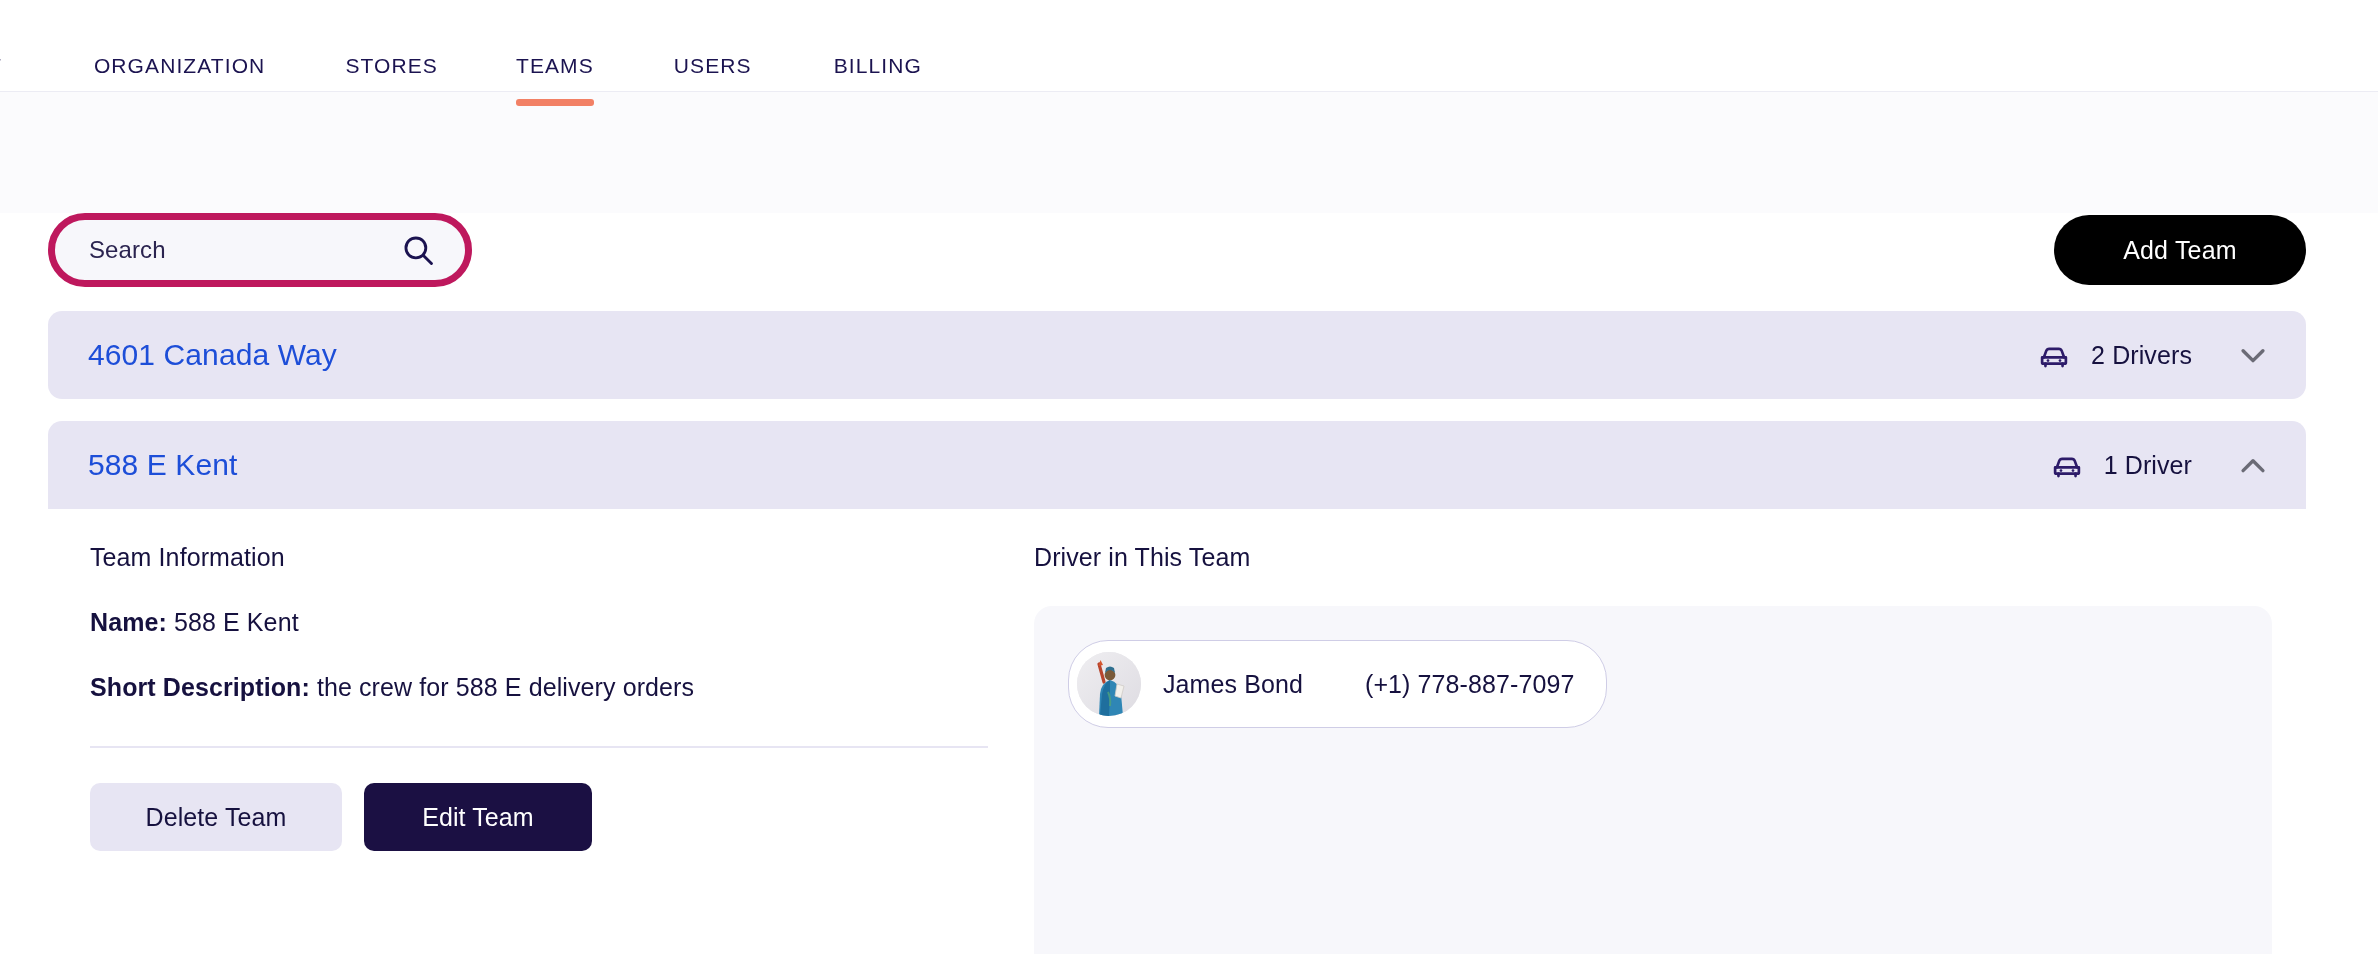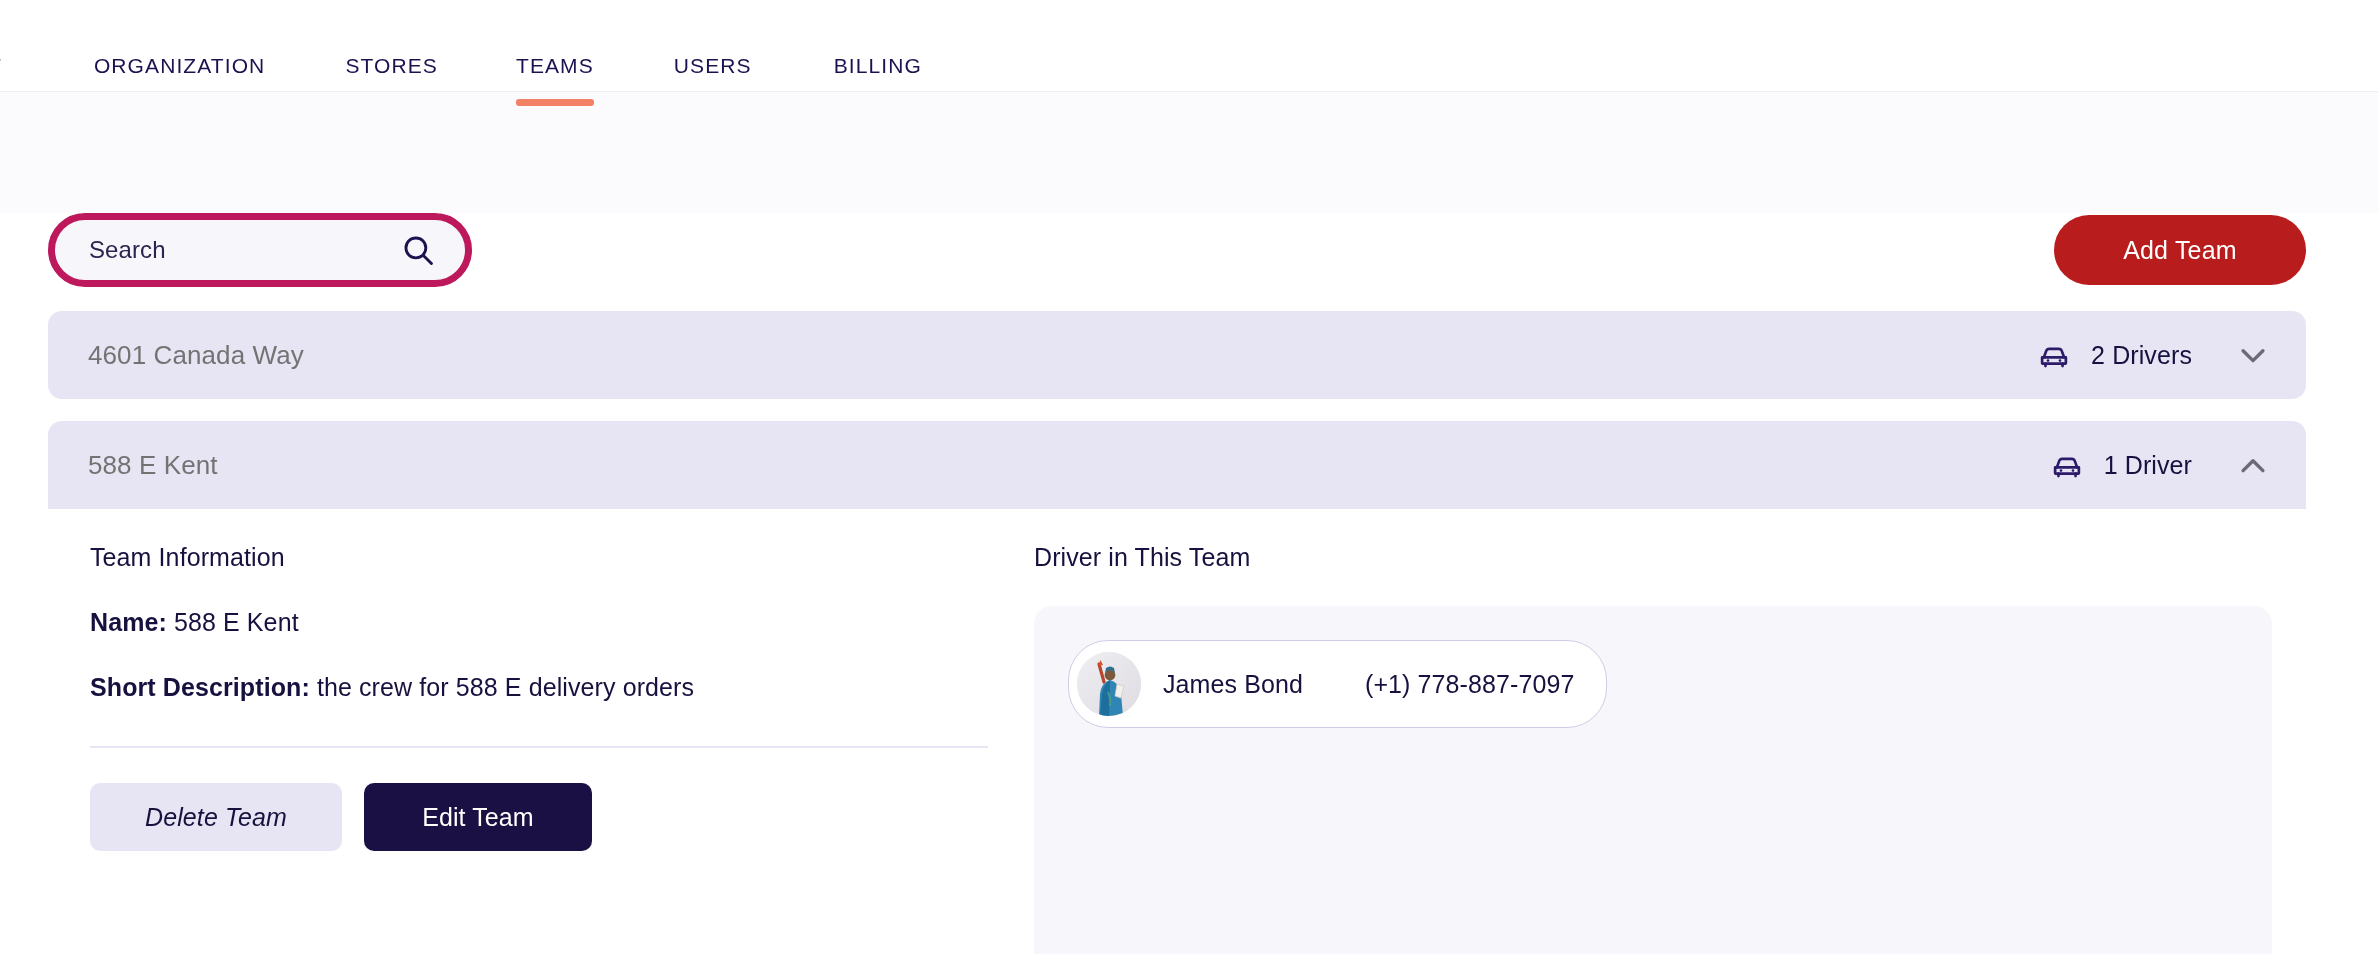--- a/index.html
+++ b/index.html
@@ -101,21 +101,21 @@
     letter-spacing: 0.1px;
   }
   .search-input::placeholder { color: #2b2450; opacity: 1; }
   .search-icon { width: 34px; height: 34px; flex: 0 0 34px; display: block; }
 
   .add-team-btn {
     width: 252px;
     height: 70px;
     border: none;
     border-radius: 35px;
-    background: #b91c1c;
+    background: #000000;
     color: #ffffff;
     font-family: "Liberation Sans", sans-serif;
     font-size: 25px;
     letter-spacing: 0.2px;
     cursor: pointer;
   }
 
   
   .team-list { margin-top: 24px; }
 
@@ -129,22 +129,22 @@
     padding: 0 36px 0 40px;
     cursor: pointer;
     user-select: none;
   }
   .team-row.expanded {
     border-radius: 14px 14px 0 0;
   }
   .team-row + .team-row,
   .team-panel + .team-row { margin-top: 22px; }
   .team-name {
-    font-size: 26px;
-    color: #737373;
+    font-size: 30px;
+    color: #1d4ed8;
     letter-spacing: 0.1px;
   }
   .team-right {
     display: flex;
     align-items: center;
     gap: 18px;
   }
   .car-icon { width: 38px; height: 38px; display: block; }
   .driver-count {
     font-size: 25px;
@@ -204,21 +204,20 @@
     border-radius: 10px;
     font-family: "Liberation Sans", sans-serif;
     font-size: 25px;
     letter-spacing: 0.1px;
     cursor: pointer;
   }
   .btn-delete {
     width: 252px;
     background: #e7e5f3;
     color: #16113f;
-    font-style: italic;
   }
   .btn-edit {
     width: 228px;
     background: #1b1043;
     color: #ffffff;
   }
 
   .drivers-title {
     font-size: 25px;
     color: #16113f;

